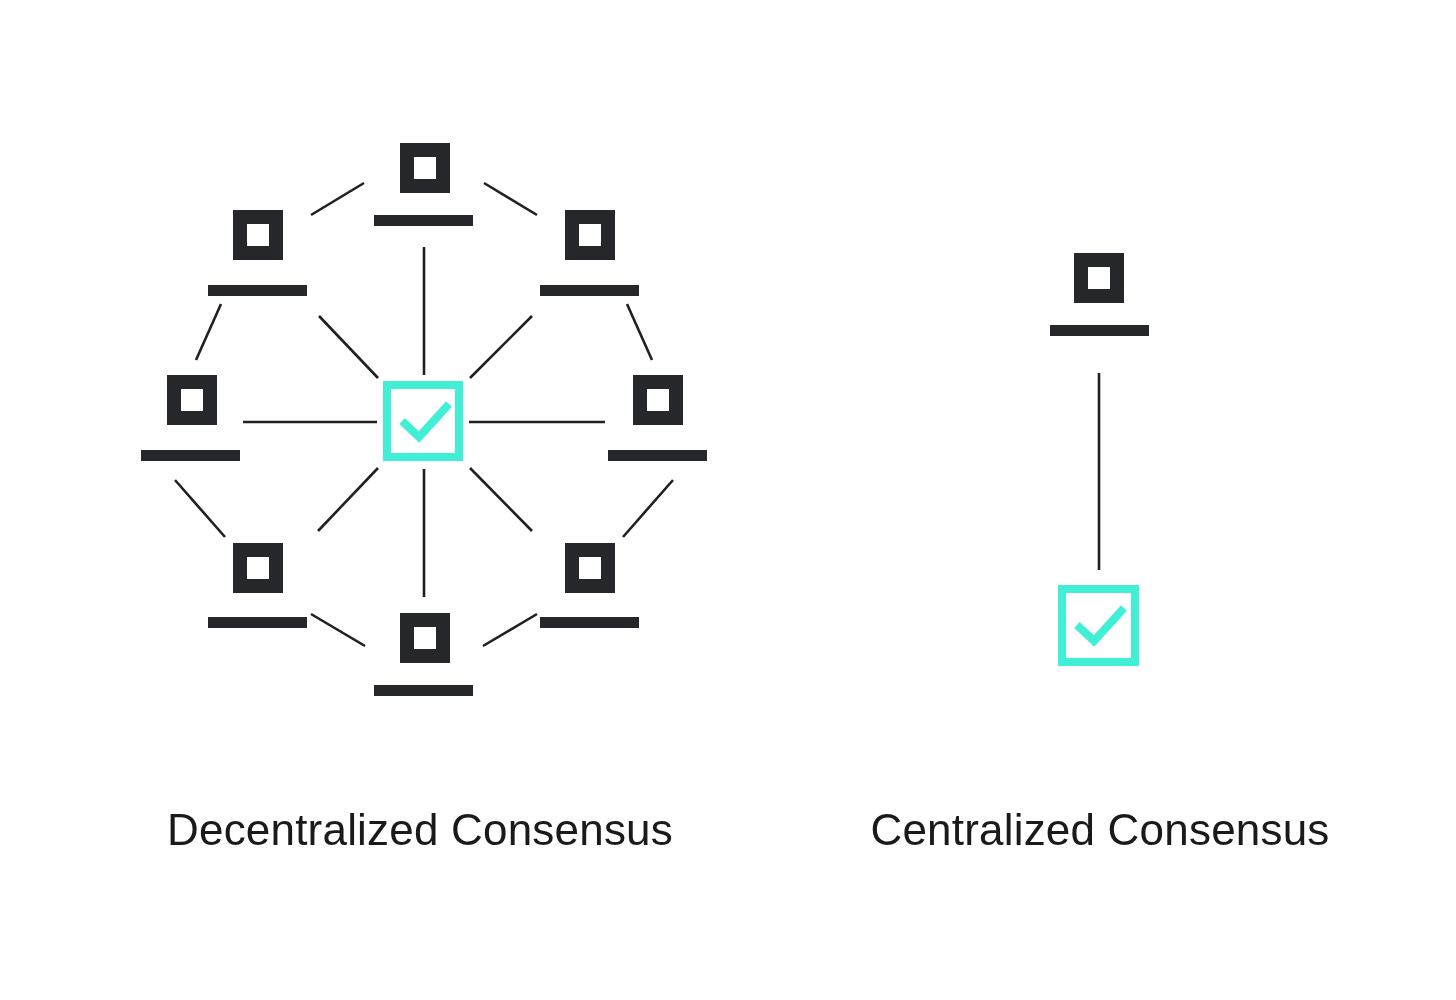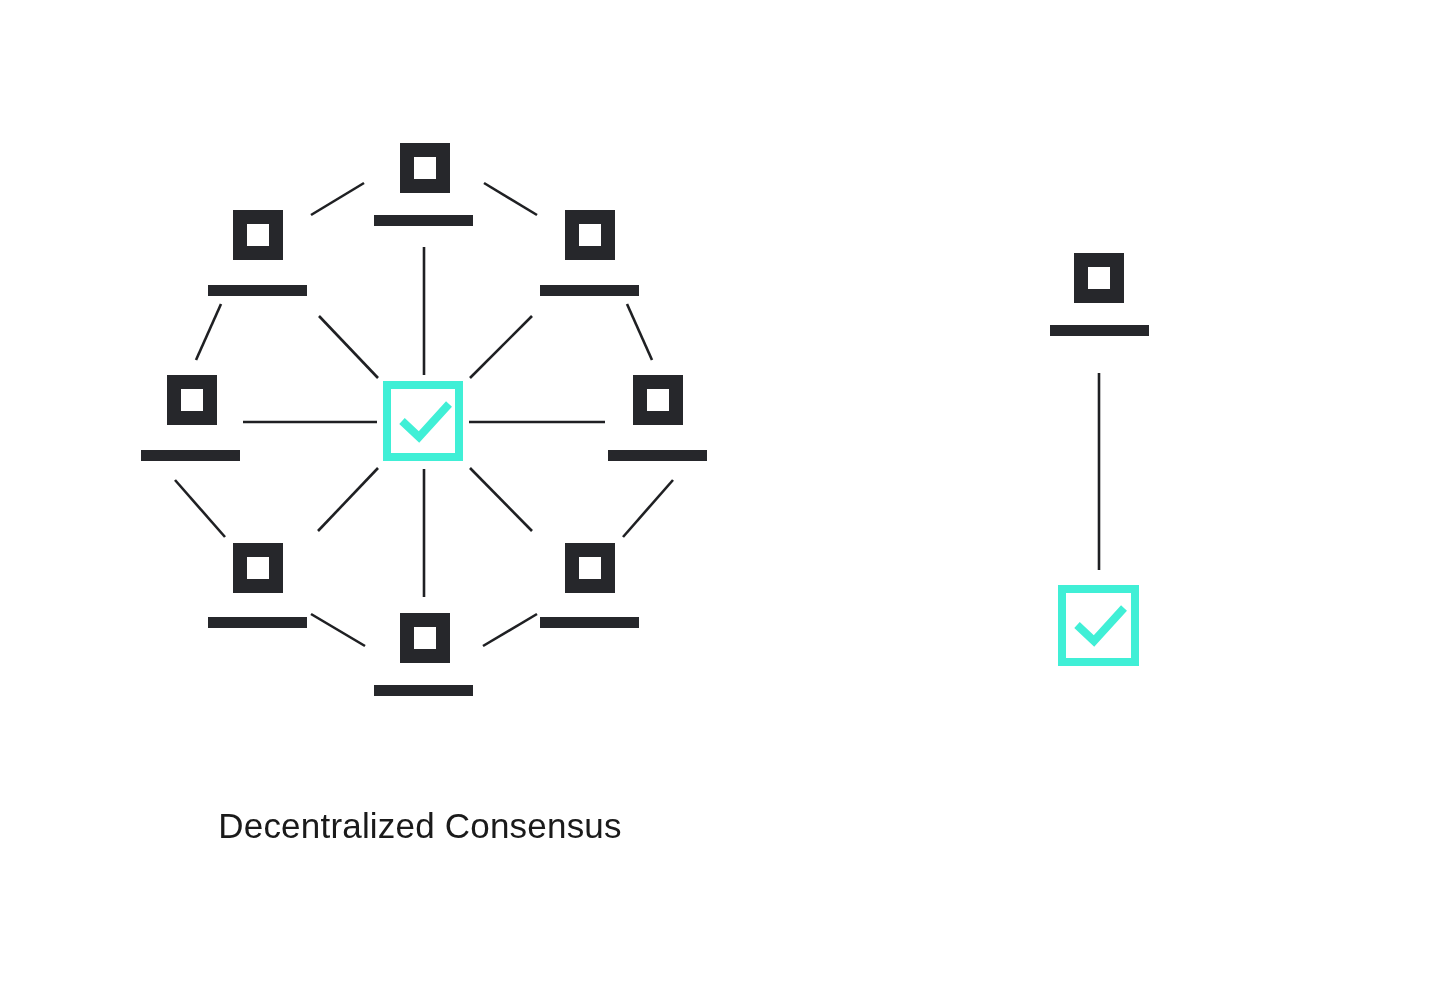--- a/index.html
+++ b/index.html
@@ -21,21 +21,21 @@
     left: 0;
     top: 0;
     width: 1456px;
     height: 1000px;
     display: block;
   }
   .caption {
     position: absolute;
     text-align: center;
     font-family: "Liberation Sans", sans-serif;
-    font-size: 35px;
+    font-size: 44px;
     font-weight: 400;
     letter-spacing: 0.2px;
     color: #1a1a1a;
     white-space: nowrap;
     line-height: 1;
   }
   #caption-left {
     left: 0;
     top: 808px;
     width: 840px;
@@ -136,14 +136,15 @@
       <g>
         <rect x="1062" y="589" width="73" height="73" fill="#ffffff"></rect>
         <rect x="1062" y="589" width="73" height="73" fill="none" stroke="#40EFD6" stroke-width="8"></rect>
         <polyline points="1077,625 1094,641 1124,608" fill="none" stroke="#40EFD6" stroke-width="8" stroke-linecap="butt" stroke-linejoin="miter"></polyline>
       </g>
     </g>
   </svg>
 
   <div class="caption" id="caption-left">Decentralized Consensus</div>
 
+  <div class="caption" id="caption-right">Centralized Consensus</div>
 
 </div>
 
 </body></html>

